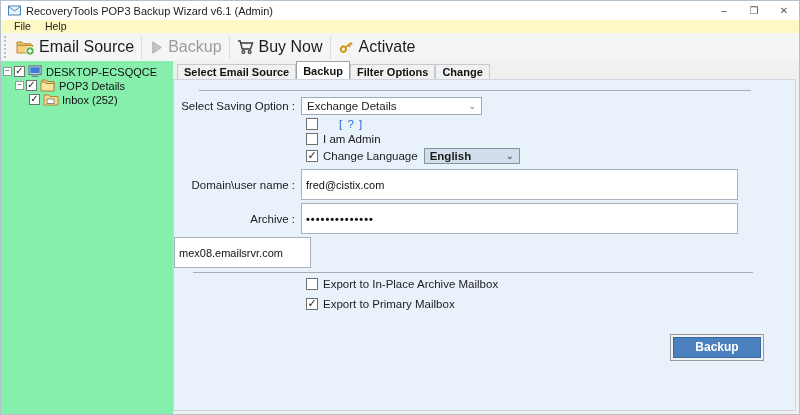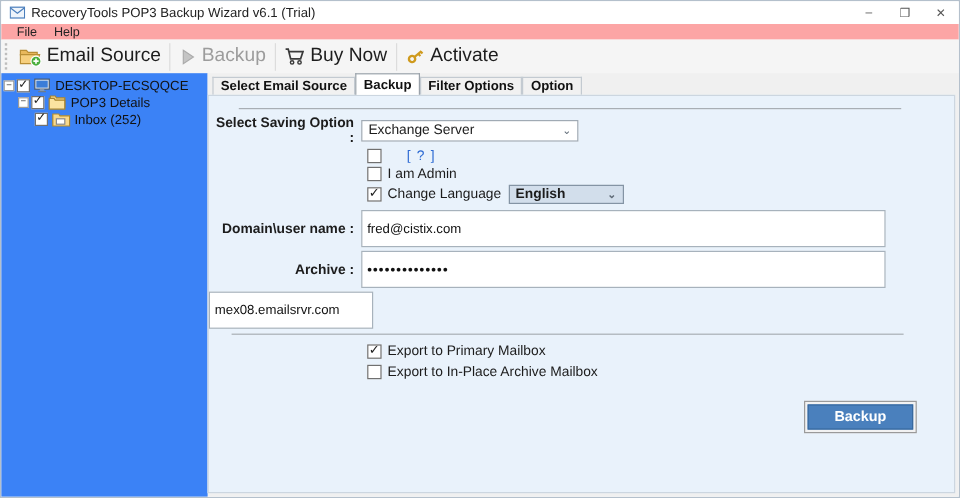--- a/index.html
+++ b/index.html
@@ -7,56 +7,56 @@
   .window { width:800px; height:415px; border:1px solid #b4c0cc; display:flex; flex-direction:column; background:#fff; overflow:hidden; }
 
   
   .titlebar { height:19px; display:flex; align-items:center; padding:0 0 0 7px; background:#fff; flex:0 0 auto; }
   .title-icon { display:inline-flex; width:13px; height:11px; }
   .title-text { font-size:11px; color:#222; margin-left:5px; white-space:nowrap; }
   .controls { margin-left:auto; display:flex; height:100%; }
   .ctrl { width:30px; display:flex; align-items:center; justify-content:center; color:#555; font-size:10px; cursor:default; }
 
   
-  .menubar { height:13px; background:#fca5a5; display:flex; align-items:center; padding-left:6px; flex:0 0 auto; }
+  .menubar { height:13px; background:#fef9c3; display:flex; padding-left:6px; flex:0 0 auto; }
   .menu-item { font-size:10.5px; color:#222; padding:0 7px; }
 
   
   .toolbar { height:28px; background:#f5f5f5; display:flex; align-items:center; flex:0 0 auto; }
   .gripper { width:4px; height:22px; border-left:2px dotted #bdbdbd; margin:0 2px 0 3px; }
   .tbtn { display:flex; flex-direction:row; align-items:center; gap:4px; padding:2px 6px; height:26px; }
   .tbtn .ticon { display:inline-flex; }
   .tlabel { font-size:16px; color:#1d1d1d; white-space:nowrap; }
   .tbtn.disabled .tlabel { color:#9c9c9c; }
   .tsep { width:1px; height:23px; background:#dcdcdc; margin:0 1px; }
 
   
   .body { flex:1; display:flex; background:#f0f0f0; min-height:0; }
-  .tree-panel { width:172px; background:#3b82f6; padding:4px 0 0 2px; flex:0 0 auto; font-size:11px; }
+  .tree-panel { width:172px; background:#86efac; padding:4px 0 0 2px; flex:0 0 auto; font-size:11px; }
   .titem { display:flex; align-items:center; height:13px; margin-bottom:1px; white-space:nowrap; color:#111; }
   .exp { width:9px; height:9px; border:1px solid #9a9a9a; background:#fff; display:inline-flex; align-items:center; justify-content:center; font-size:8px; line-height:1; color:#333; margin-right:2px; flex:0 0 auto; }
   .exp::after { content:"\2212"; margin-top:-1px; }
   .cb { width:11px; height:11px; border:1px solid #707070; background:#fff; display:inline-flex; align-items:center; justify-content:center; font-size:10px; line-height:1; color:#222; margin-right:3px; flex:0 0 auto; }
   .cb.checked::after { content:"\2713"; margin-top:-1px; }
   .ticn { display:inline-flex; margin-right:3px; flex:0 0 auto; }
   .ind1 { margin-left:12px; } .ind2 { margin-left:26px; }
 
   
   .right { flex:1; display:flex; flex-direction:column; min-width:0; }
   .tabstrip { height:18px; display:flex; align-items:flex-end; padding-left:4px; background:#f0f0f0; flex:0 0 auto; }
   .tab { font-size:11px; font-weight:bold; color:#111; background:#f1f1f1; border:1px solid #c3cad1; border-bottom:none; padding:1px 6px 1px; height:15px; display:flex; align-items:center; }
   .tab.active { background:#fff; border-color:#9aa2aa; height:18px; padding-top:2px; position:relative; z-index:2; }
 
   .panel { flex:1; margin:0 3px 3px 0; background:#e9f2fb; border:1px solid #ccd6e0; position:relative; font-size:11.5px; color:#1c1c1c; }
   .sep { height:1px; background:#a8aeb4; width:552px; margin-left:25px; }
   .sep1 { margin-top:10px; }
   .sep2 { margin-top:4px; margin-left:19px; width:560px; }
 
   .row { display:flex; align-items:center; }
-  .lbl { width:127px; text-align:right; padding-right:6px; flex:0 0 auto;font-weight:bold; }
+  .lbl { width:127px; text-align:right; padding-right:6px; flex:0 0 auto; }
   .combo { height:18px; background:#fff; border:1px solid #a0aab4; display:flex; align-items:center; padding:0 5px; width:181px; }
   .combo .chev { margin-left:auto; color:#5f6b77; font-size:9px; }
   .combo.lang { width:96px; background:#d2deeb; border-color:#8494a4; font-weight:bold; height:16px; margin-left:6px; }
 
   .crow { display:flex; align-items:center; margin-left:132px; margin-top:3px; }
   .cb2 { width:12px; height:12px; border:1px solid #707070; background:#fff; display:inline-flex; align-items:center; justify-content:center; font-size:11px; line-height:1; color:#222; margin-right:5px; flex:0 0 auto; }
   .cb2.checked::after { content:"\2713"; margin-top:-1px; }
   .help { color:#2e6bd3; margin-left:16px; letter-spacing:1px; }
 
   .tinput { height:31px; border:1px solid #a7b2bc; background:#fff; font-family:"Liberation Sans", sans-serif; font-size:11px; padding:1px 4px; color:#111; }
@@ -72,21 +72,21 @@
 
 <div class="window">
 
   <div class="titlebar">
     <span class="title-icon">
       <svg width="13" height="11" viewBox="0 0 13 11">
           <rect x="0.5" y="1" width="12" height="9" fill="#eef4fb" stroke="#4a7ebc"></rect>
           <path d="M0.5 1.5 L6.5 6 L12.5 1.5" fill="none" stroke="#4a7ebc"></path>
         </svg>
     </span>
-    <span class="title-text">RecoveryTools POP3 Backup Wizard v6.1 (Trial)</span>
+    <span class="title-text">RecoveryTools POP3 Backup Wizard v6.1 (Admin)</span>
     <div class="controls">
       <span class="ctrl">–</span>
       <span class="ctrl">❐</span>
       <span class="ctrl">✕</span>
     </div>
   </div>
 
   <div class="menubar">
     <span class="menu-item">File</span>
     <span class="menu-item">Help</span>
@@ -180,30 +180,30 @@
         </span>
         <span>Inbox (252)</span>
       </div>
     </div>
 
     <div class="right">
       <div class="tabstrip">
         <span class="tab">Select Email Source</span>
         <span class="tab active">Backup</span>
         <span class="tab">Filter Options</span>
-        <span class="tab">Option</span>
+        <span class="tab">Change</span>
       </div>
 
       <div class="panel">
         <div class="sep sep1"></div>
 
         <div class="row mt6">
           <span class="lbl">Select Saving Option :</span>
           <div class="combo">
-            <span>Exchange Server</span>
+            <span>Exchange Details</span>
             <span class="chev">⌄</span>
           </div>
         </div>
 
         <div class="crow">
           <span class="cb2"></span>
           <span class="help">[ ? ]</span>
         </div>
 
         <div class="crow">
@@ -229,29 +229,29 @@
           <span class="lbl">Archive :</span>
           <input class="tinput w-wide pw" value="••••••••••••••" style="">
         </div>
 
         <div class="row mt3">
           <input class="tinput w-short" value="mex08.emailsrvr.com" style="">
         </div>
 
         <div class="sep sep2"></div>
 
+        <div class="crow mt5">
+          <span class="cb2"></span>
+          <span>Export to In-Place Archive Mailbox</span>
+        </div>
+
         <div class="crow mt8">
           <span class="cb2 checked"></span>
           <span>Export to Primary Mailbox</span>
         </div>
 
-        <div class="crow mt5">
-          <span class="cb2"></span>
-          <span>Export to In-Place Archive Mailbox</span>
-        </div>
-
         <div class="backup-wrap">
           <button class="backup-btn">Backup</button>
         </div>
       </div>
     </div>
   </div>
 </div>
 
 </body></html>

